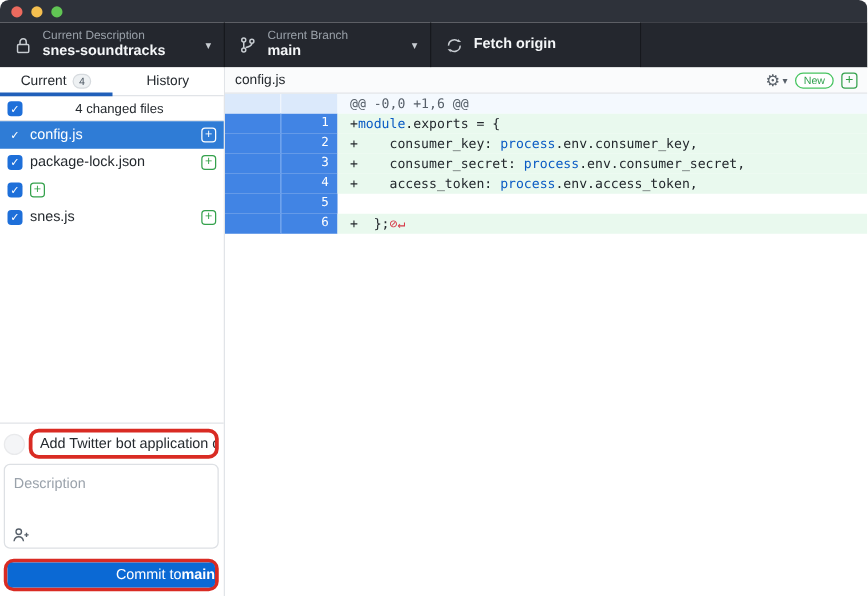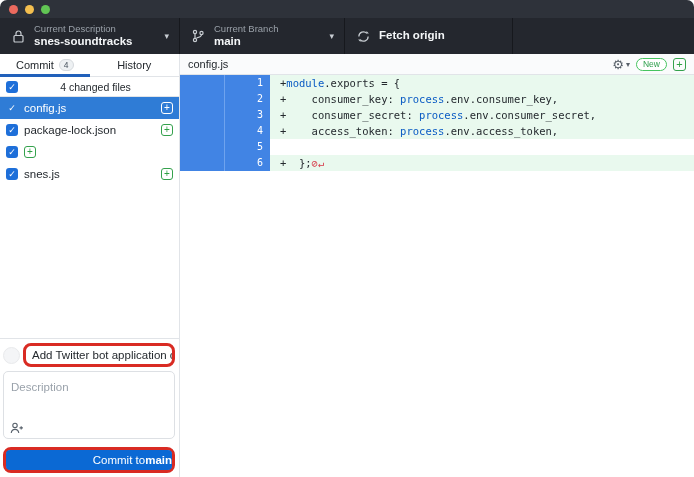--- a/index.html
+++ b/index.html
@@ -148,21 +148,21 @@
       </span>
     </div>
     <div class="tb-rest"></div>
   </div>
 
   <div class="main">
 
     <div class="sidebar">
       <div class="tabs">
         <div class="tab active">
-          <span>Commit</span>
+          <span>Current</span>
           <span class="tab-badge">4</span>
         </div>
         <div class="tab">
           <span>History</span>
         </div>
       </div>
 
       <div class="files-header">
         <span class="checkbox">✓</span>
         <span class="hdr-label">4 changed files</span>
@@ -225,20 +225,25 @@
           <span class="gear-btn">
             <span class="gear-glyph">⚙</span>
             <span class="gear-caret">▾</span>
           </span>
           <span class="new-pill">New</span>
           <span class="plus-sq">+</span>
         </span>
       </div>
 
       <div class="diff-scroll">
+        <div class="hunk-row">
+          <span class="gut g1"></span>
+          <span class="gut g2"></span>
+          <span class="hunk-text">@@ -0,0 +1,6 @@</span>
+        </div>
         <div id="diff-lines">
             <div class="code-row">
               <span class="gut g1"></span>
               <span class="gut g2">1</span>
               <span class="code-text"><span>+</span><span class="kw">module</span><span>.exports = {</span></span>
             </div>
             <div class="code-row">
               <span class="gut g1"></span>
               <span class="gut g2">2</span>
               <span class="code-text"><span>+    consumer_key: </span><span class="kw">process</span><span>.env.consumer_key,</span></span>

